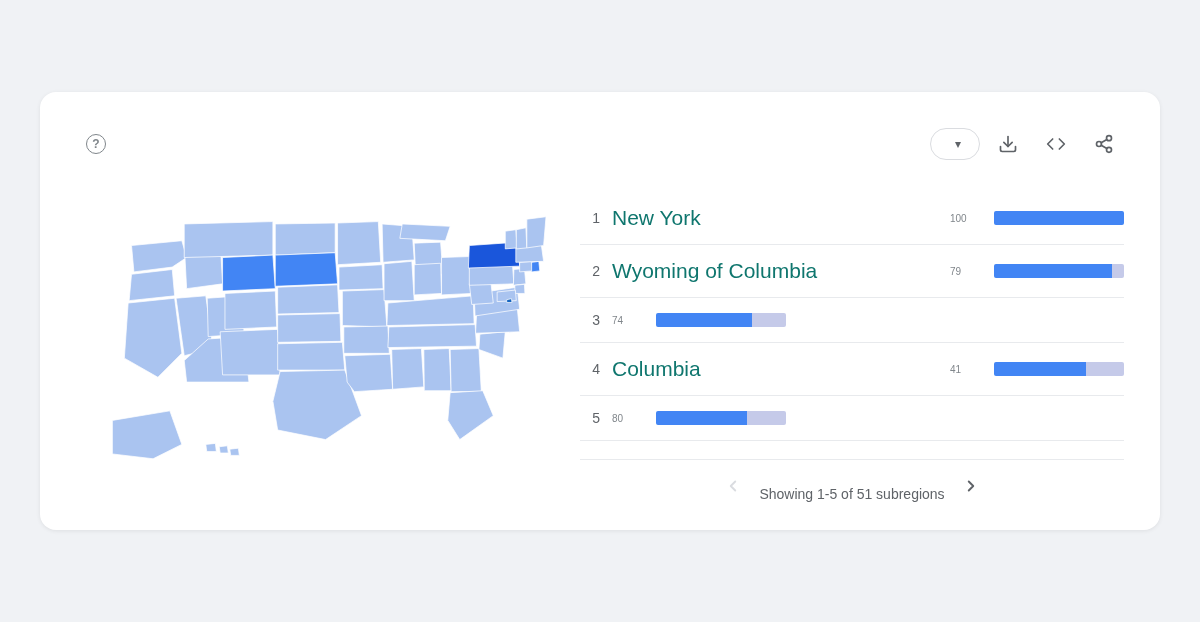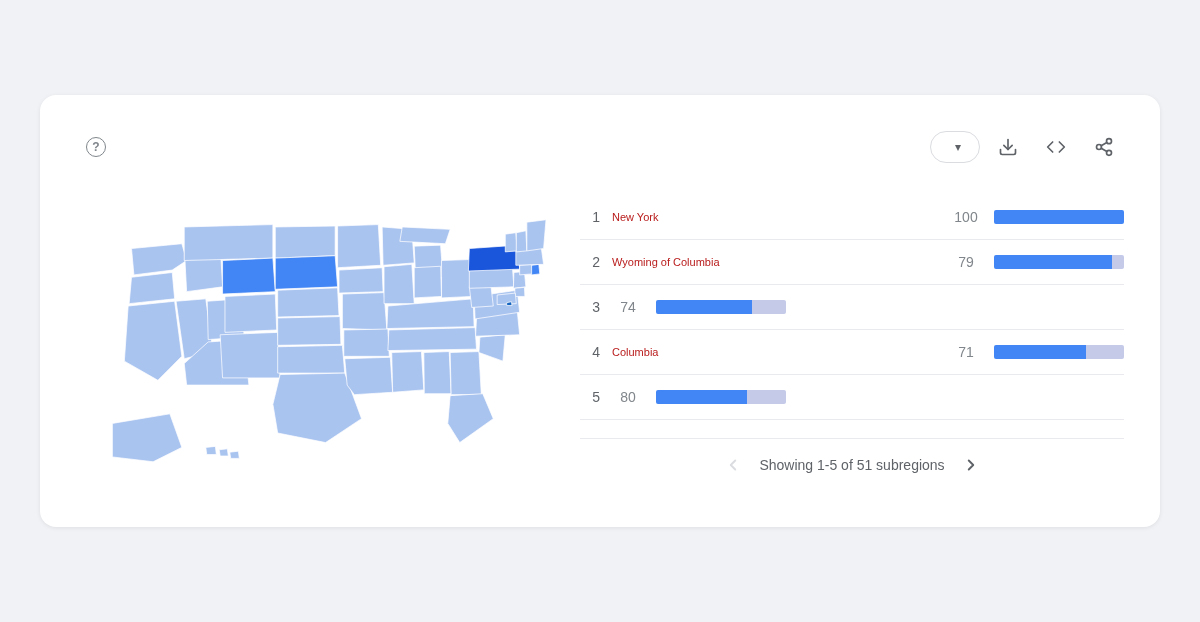--- a/index.html
+++ b/index.html
@@ -115,29 +115,29 @@
       border-bottom: none;
     }
     .item-rank {
       font-size: 14px;
       color: #5f6368;
       width: 20px;
       text-align: right;
       flex-shrink: 0;
     }
     .item-name {
-      font-size: 11px;
-      color: #b91c1c;
+      font-size: 21px;
+      color: #0f766e;
       flex: 1;
     }
     .item-value {
-      font-size: 14px;
+      font-size: 10px;
       color: #80868b;
       width: 32px;
-      text-align: center;
+      text-align: left;
       flex-shrink: 0;
     }
     .bar-wrapper {
       width: 130px;
       height: 14px;
       display: flex;
       flex-shrink: 0;
       border-radius: 2px;
       overflow: visible;
       gap: 0;
@@ -152,21 +152,21 @@
       border-radius: 2px;
     }
     .bar-remainder {
       height: 14px;
       background: #c5cae9;
       border-radius: 0 2px 2px 0;
       flex-shrink: 0;
     }
     .pagination {
       display: flex;
-      align-items: center;
+      align-items: flex-end;
       justify-content: center;
       gap: 10px;
       margin-top: 18px;
       padding-top: 10px;
       border-top: 1px solid #e8eaed;
     }
     .pagination-label {
       font-size: 14px;
       color: #5f6368;
     }
@@ -363,21 +363,21 @@
     <span class="item-rank">3</span>
     <span class="item-value">74</span>
     <div class="bar-wrapper">
       <div class="bar-fill " style="width:96px;"></div>
       <div class="bar-remainder" style="width:34px;"></div>
     </div>
   </div>
         <div class="list-item">
     <span class="item-rank">4</span>
     <span class="item-name">Columbia</span>
-    <span class="item-value">71</span>
+    <span class="item-value">41</span>
     <div class="bar-wrapper">
       <div class="bar-fill " style="width:92px;"></div>
       <div class="bar-remainder" style="width:38px;"></div>
     </div>
   </div>
         <div class="list-item">
     <span class="item-rank">5</span>
     <span class="item-value">80</span>
     <div class="bar-wrapper">
       <div class="bar-fill " style="width:91px;"></div>

